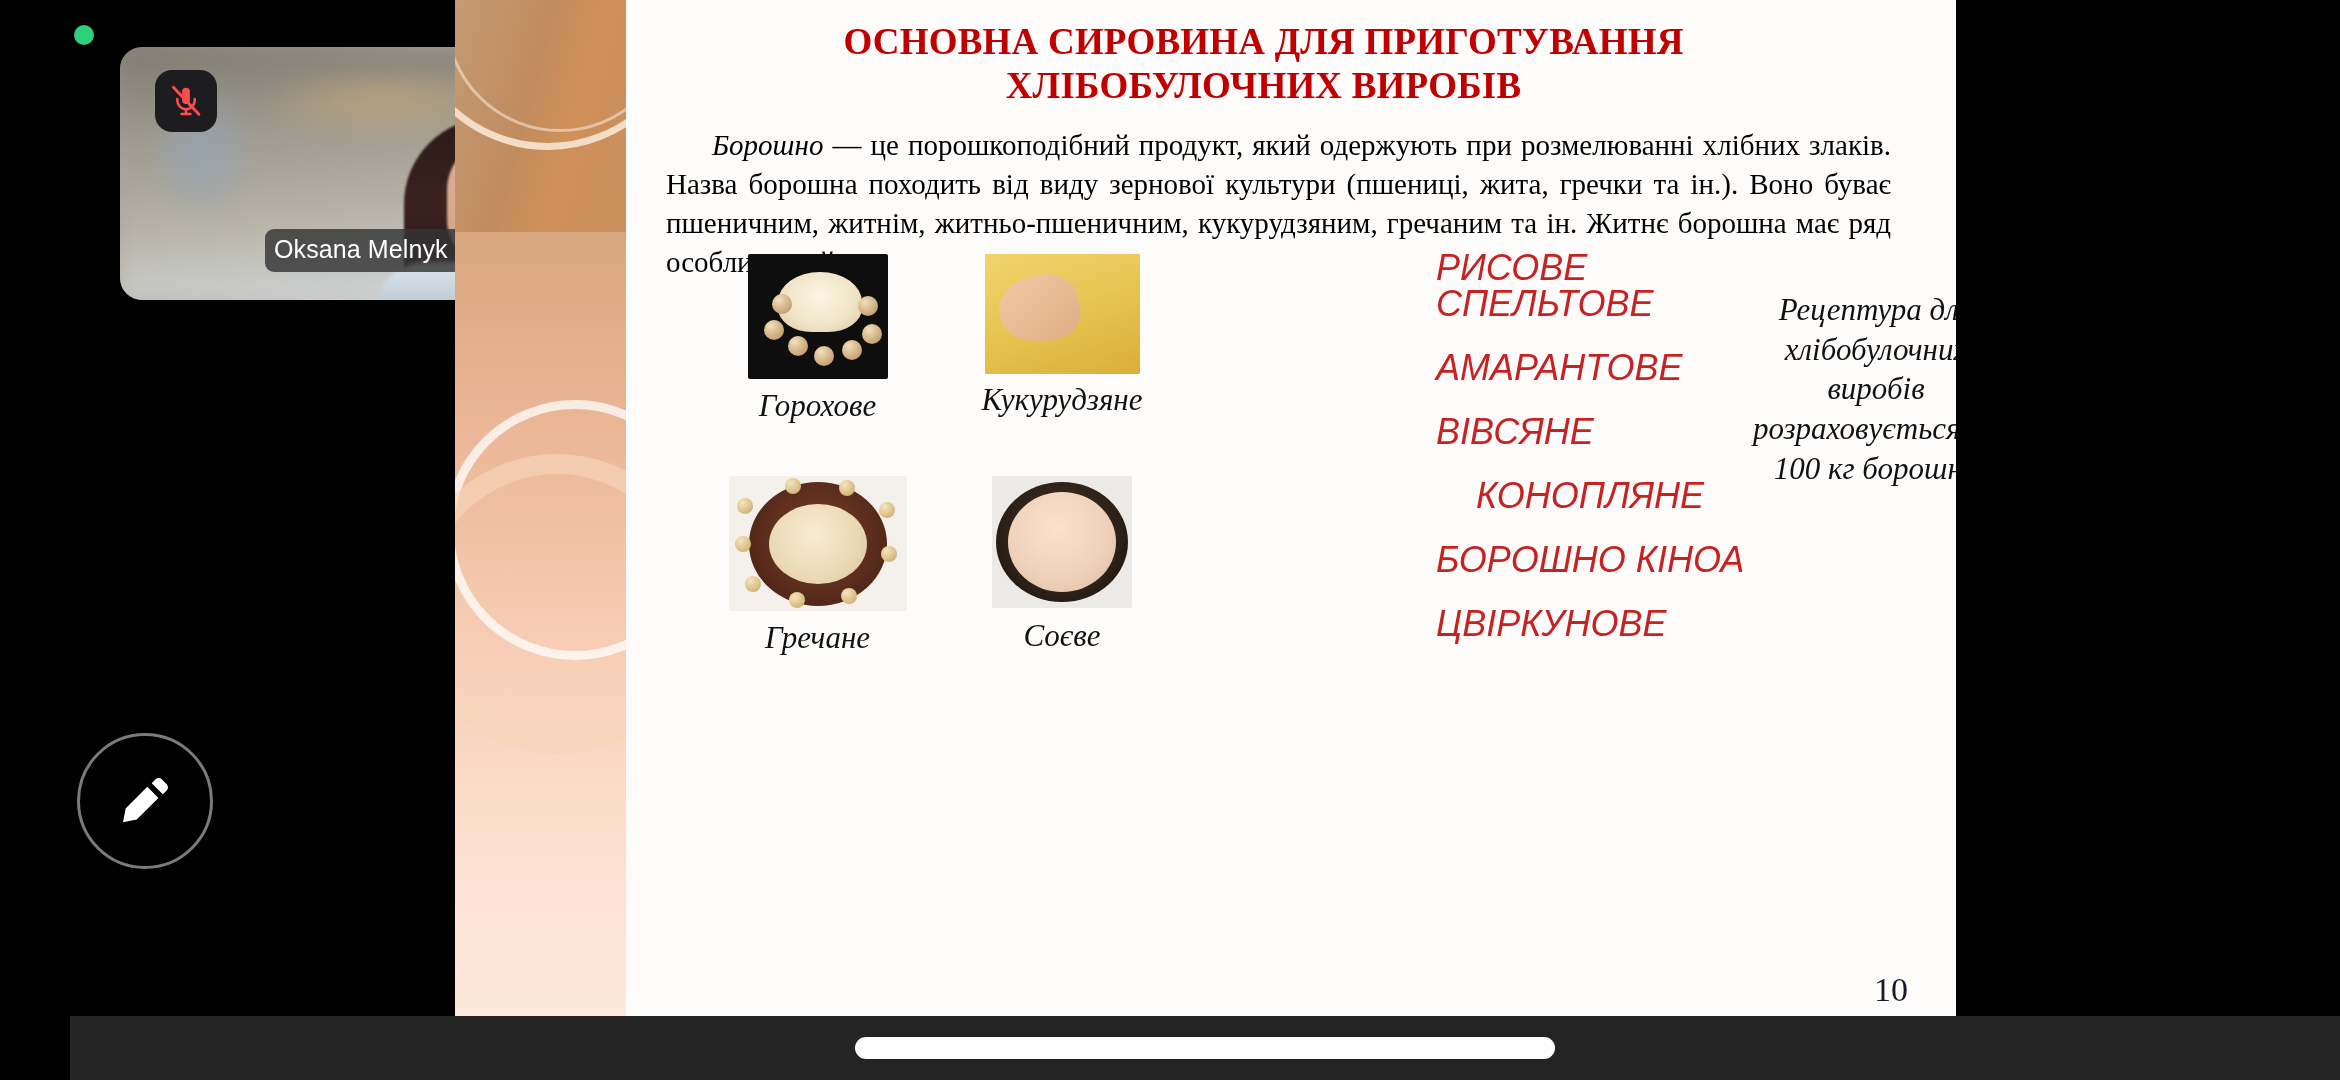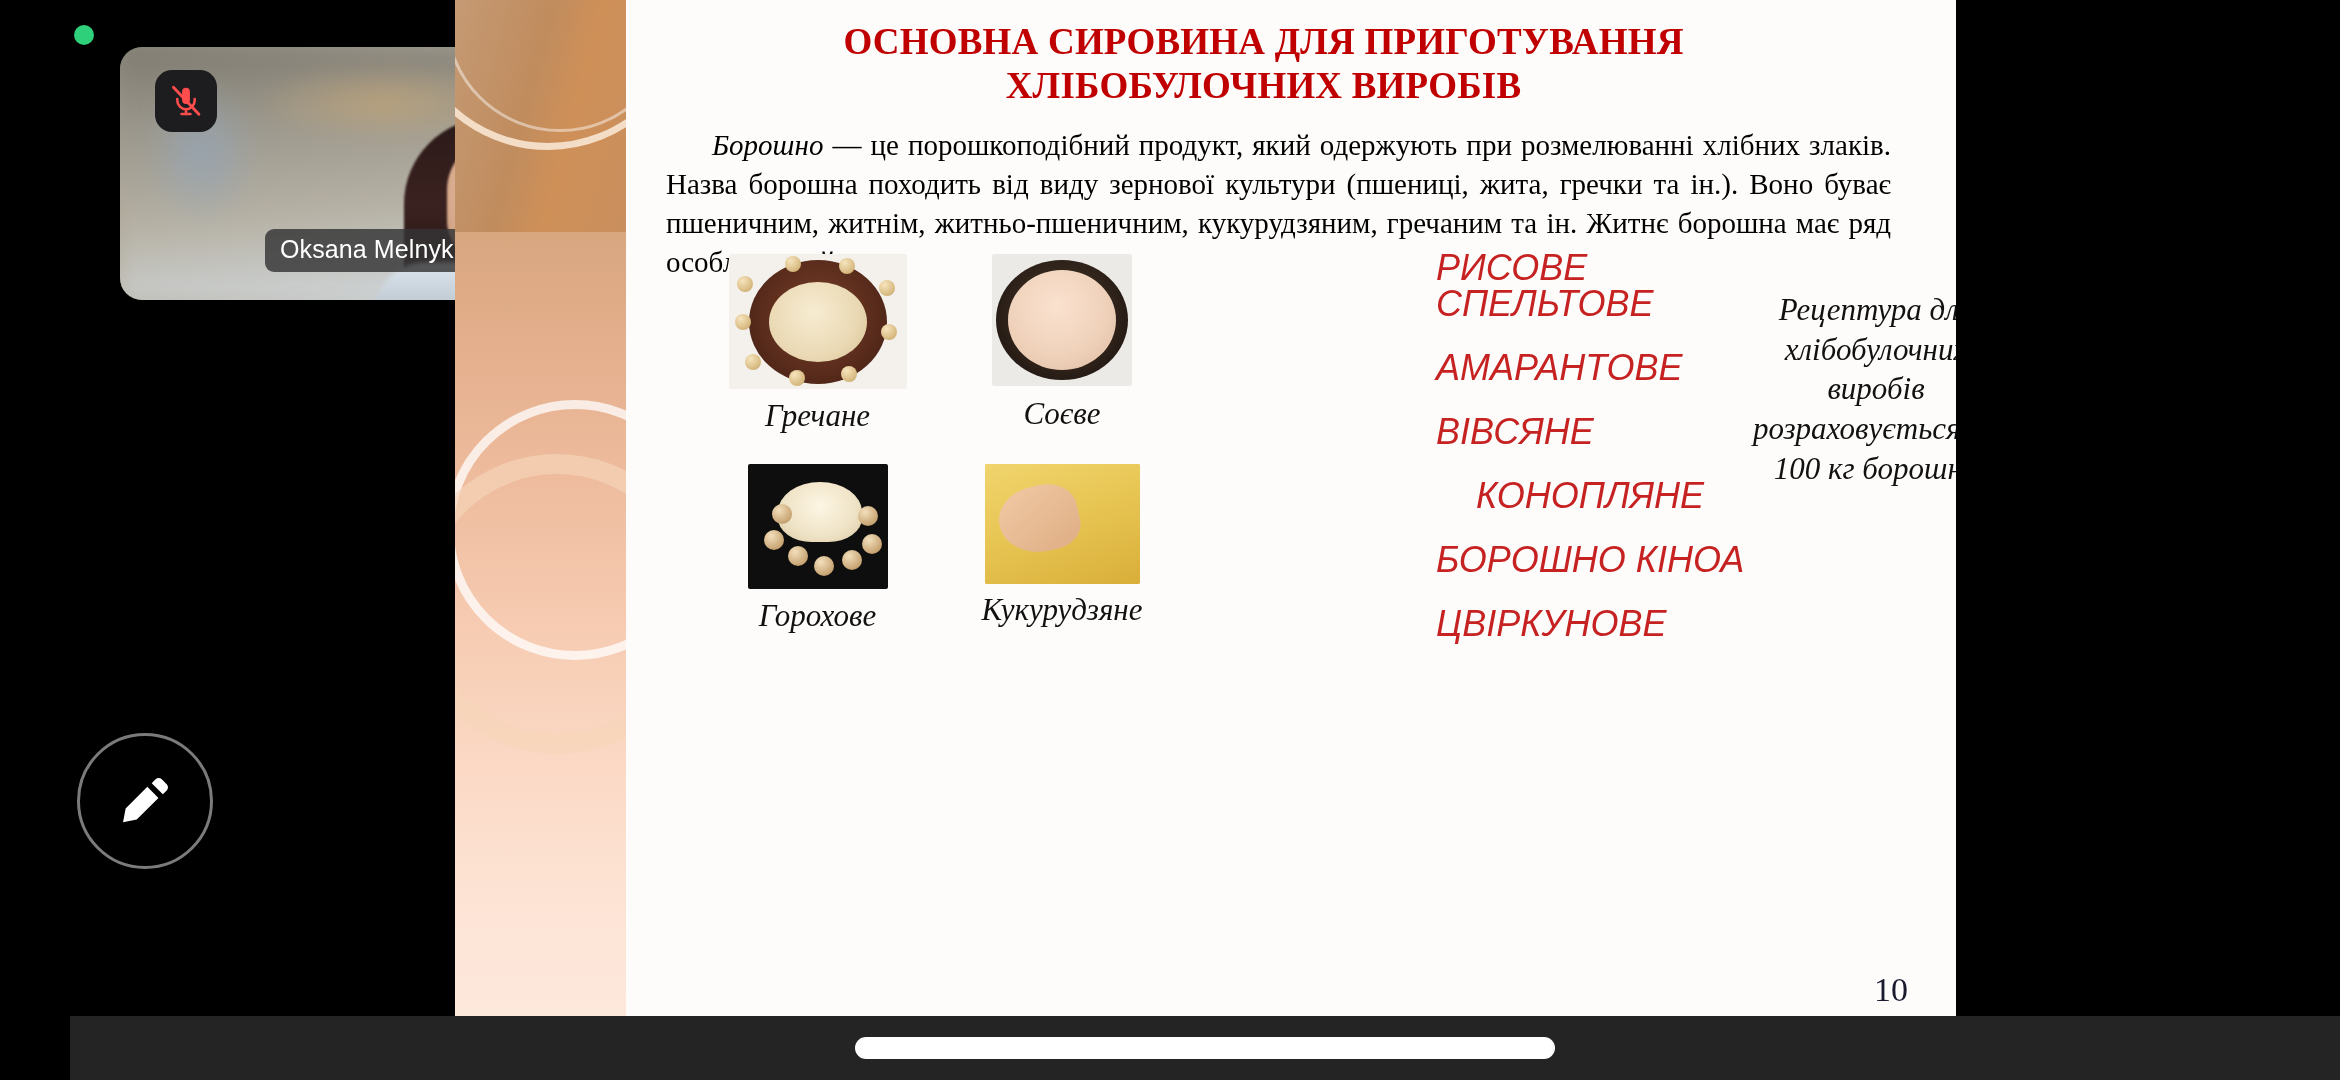--- a/index.html
+++ b/index.html
@@ -60,21 +60,21 @@
     position: absolute; left: 155px; top: 70px;
     width: 62px; height: 62px; border-radius: 17px;
     background: #1d1d1f;
     display: flex; align-items: center; justify-content: center;
   }
 
   #name-chip {
     position: absolute; left: 145px; bottom: 28px;
     background: rgba(52,52,54,.82);
     border-radius: 9px;
-    padding: 6px 15px 8px 15px;
+    padding: 6px 15px 8px 9px;
     color: #fff; font-size: 25px; line-height: 1.15;
     letter-spacing: .1px;
     white-space: nowrap;
     font-family: "Liberation Sans", sans-serif;
   }
 
   #annotate-button {
     position: absolute; left: 77px; top: 733px;
     width: 136px; height: 136px; border-radius: 50%;
     border: 3px solid #7b7b7b; background: transparent;
@@ -298,20 +298,43 @@
 
       <div id="slide-title">
         <div>ОСНОВНА СИРОВИНА ДЛЯ ПРИГОТУВАННЯ</div>
         <div>ХЛІБОБУЛОЧНИХ ВИРОБІВ</div>
       </div>
 
       <p id="slide-paragraph"><span class="lead">Борошно</span><span> — це порошкоподібний продукт, який одержують при розмелюванні хлібних злаків. Назва борошна походить від виду зернової культури (пшениці, жита, гречки та ін.). Воно буває пшеничним, житнім, житньо-пшеничним, кукурудзяним, гречаним та ін. Житнє борошна має ряд особливостей.</span></p>
 
       <div id="photo-grid">
 
+
+        <div class="photo-row" style="height:222px;">
+          <div class="photo-cell" style="left:24px;width:255px;top:12px;">
+            <div class="ph ph-pea" style="margin:0 auto;">
+              <div class="pf"></div>
+              <div class="pea" style="left:16px;top:66px;"></div>
+              <div class="pea" style="left:40px;top:82px;"></div>
+              <div class="pea" style="left:66px;top:92px;"></div>
+              <div class="pea" style="left:94px;top:86px;"></div>
+              <div class="pea" style="left:114px;top:70px;"></div>
+              <div class="pea" style="left:24px;top:40px;"></div>
+              <div class="pea" style="left:110px;top:42px;"></div>
+            </div>
+            <div class="photo-cap" style="top:134px;">Горохове</div>
+          </div>
+          <div class="photo-cell" style="left:298px;width:196px;top:12px;">
+            <div class="ph ph-corn" style="margin:0 auto;">
+              <div class="meal"></div>
+              <div class="hand"></div>
+            </div>
+            <div class="photo-cap" style="top:128px;">Кукурудзяне</div>
+          </div>
+        </div>
 
         <div class="photo-row" style="height:210px;">
           <div class="photo-cell" style="left:24px;width:255px;top:12px;">
             <div class="ph ph-buck" style="margin:0 auto;">
               <div class="dish"></div>
               <div class="fl"></div>
               <div class="bean" style="left:8px;top:22px;"></div>
               <div class="bean" style="left:6px;top:60px;"></div>
               <div class="bean" style="left:16px;top:100px;"></div>
               <div class="bean" style="left:60px;top:116px;"></div>
@@ -324,43 +347,20 @@
             <div class="photo-cap" style="top:144px;">Гречане</div>
           </div>
           <div class="photo-cell" style="left:298px;width:196px;top:12px;">
             <div class="ph ph-soy" style="margin:0 auto;">
               <div class="rim"></div>
               <div class="inner"></div>
             </div>
             <div class="photo-cap" style="top:142px;">Соєве</div>
           </div>
         </div>
-
-        <div class="photo-row" style="height:222px;">
-          <div class="photo-cell" style="left:24px;width:255px;top:12px;">
-            <div class="ph ph-pea" style="margin:0 auto;">
-              <div class="pf"></div>
-              <div class="pea" style="left:16px;top:66px;"></div>
-              <div class="pea" style="left:40px;top:82px;"></div>
-              <div class="pea" style="left:66px;top:92px;"></div>
-              <div class="pea" style="left:94px;top:86px;"></div>
-              <div class="pea" style="left:114px;top:70px;"></div>
-              <div class="pea" style="left:24px;top:40px;"></div>
-              <div class="pea" style="left:110px;top:42px;"></div>
-            </div>
-            <div class="photo-cap" style="top:134px;">Горохове</div>
-          </div>
-          <div class="photo-cell" style="left:298px;width:196px;top:12px;">
-            <div class="ph ph-corn" style="margin:0 auto;">
-              <div class="meal"></div>
-              <div class="hand"></div>
-            </div>
-            <div class="photo-cap" style="top:128px;">Кукурудзяне</div>
-          </div>
-        </div>
       </div>
 
       <div id="flour-list">
         <div class="flour-item" style="">РИСОВЕ</div>
         <div class="flour-item" style="margin-bottom:28px;">СПЕЛЬТОВЕ</div>
         <div class="flour-item" style="margin-bottom:28px;">АМАРАНТОВЕ</div>
         <div class="flour-item" style="margin-bottom:28px;">ВІВСЯНЕ</div>
         <div class="flour-item" style="margin-bottom:28px;margin-left:40px;">КОНОПЛЯНЕ</div>
         <div class="flour-item" style="margin-bottom:28px;">БОРОШНО КІНОА</div>
         <div class="flour-item">ЦВІРКУНОВЕ</div>

